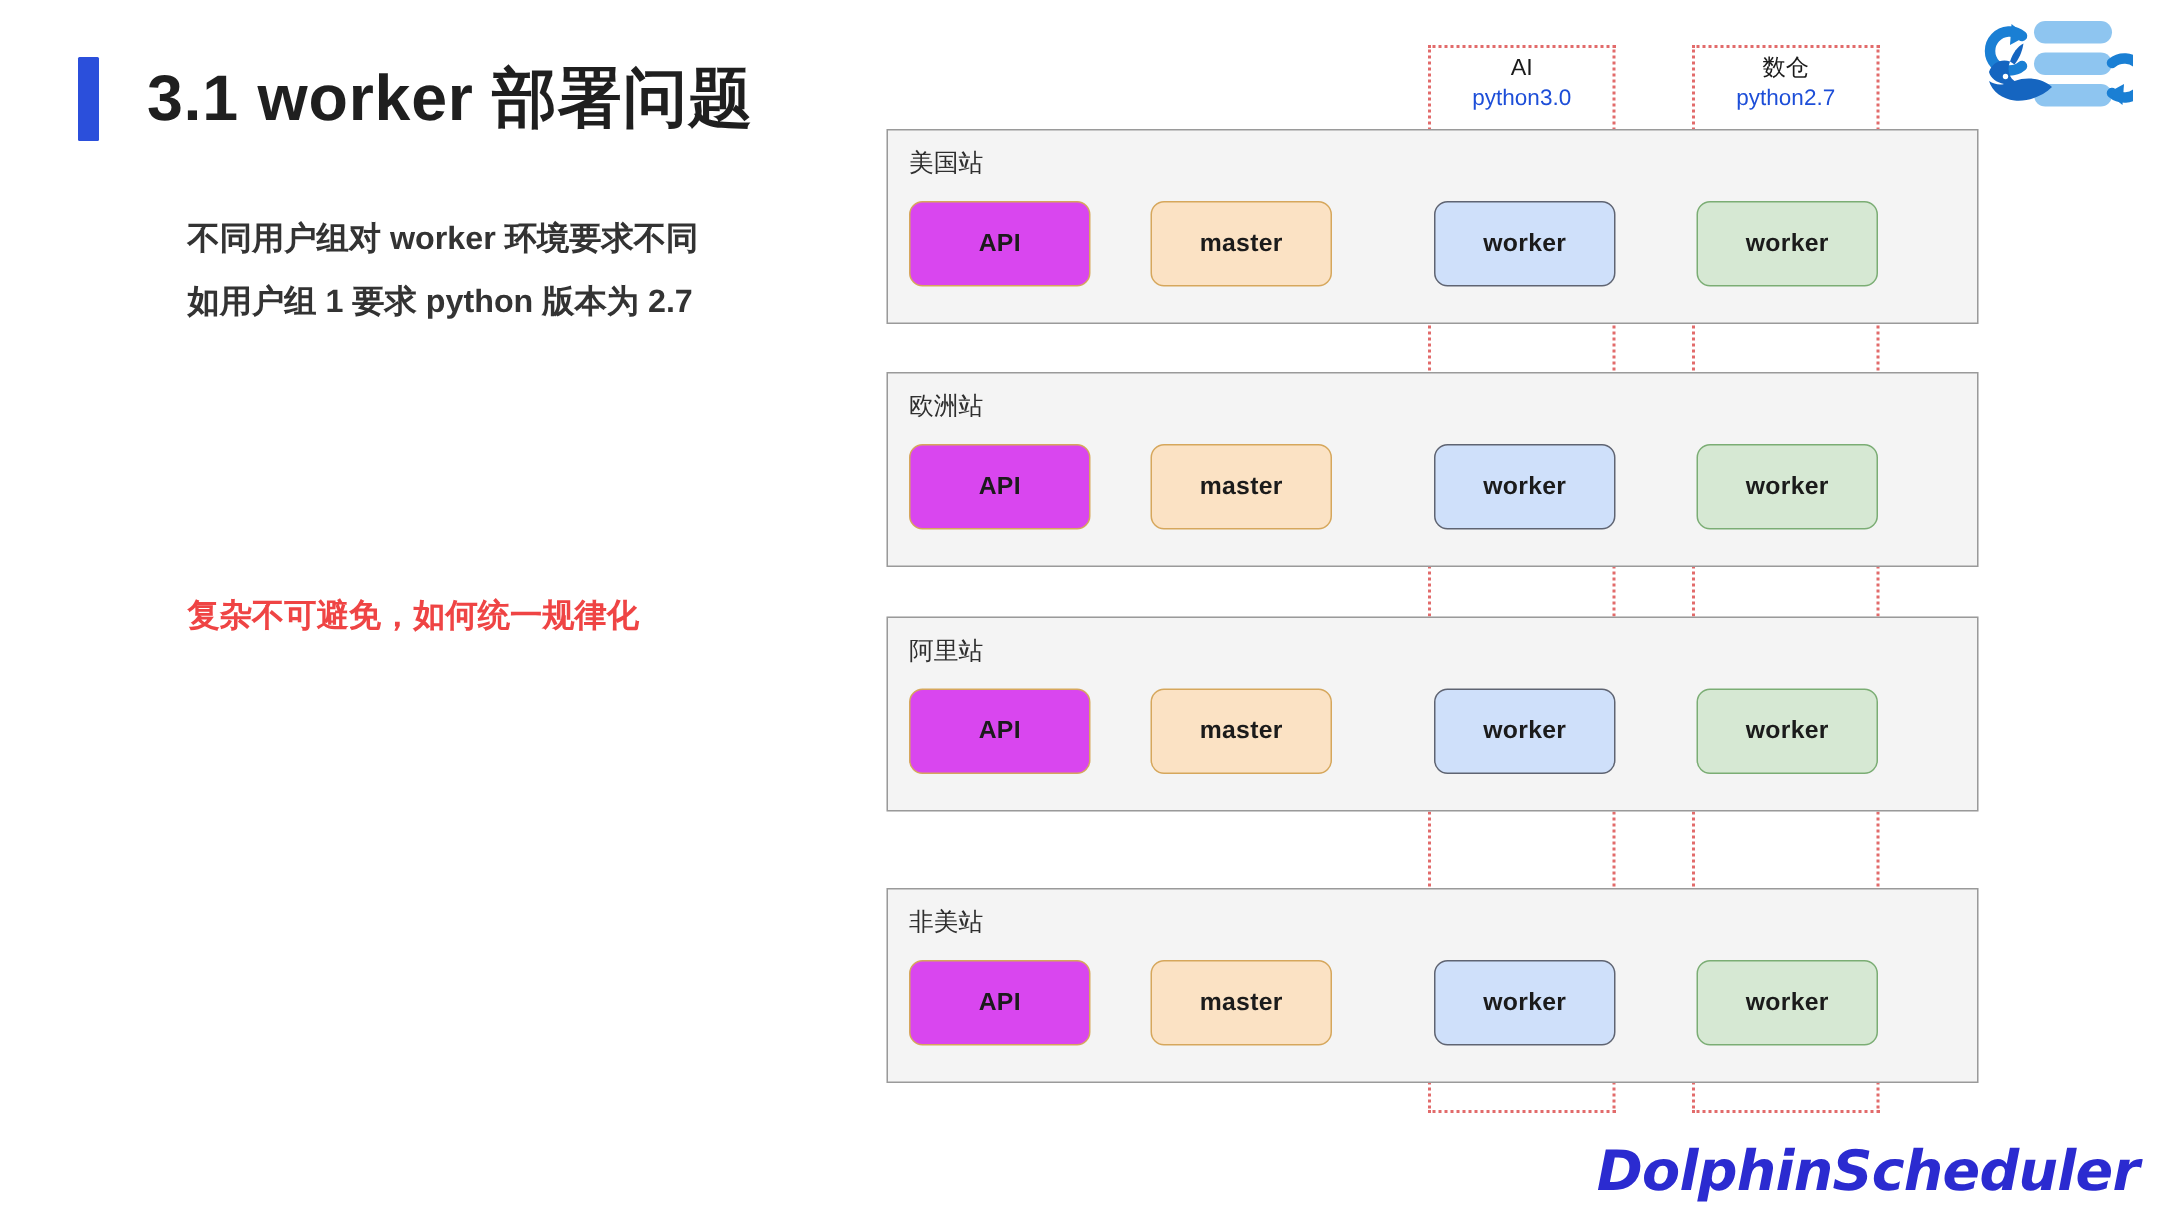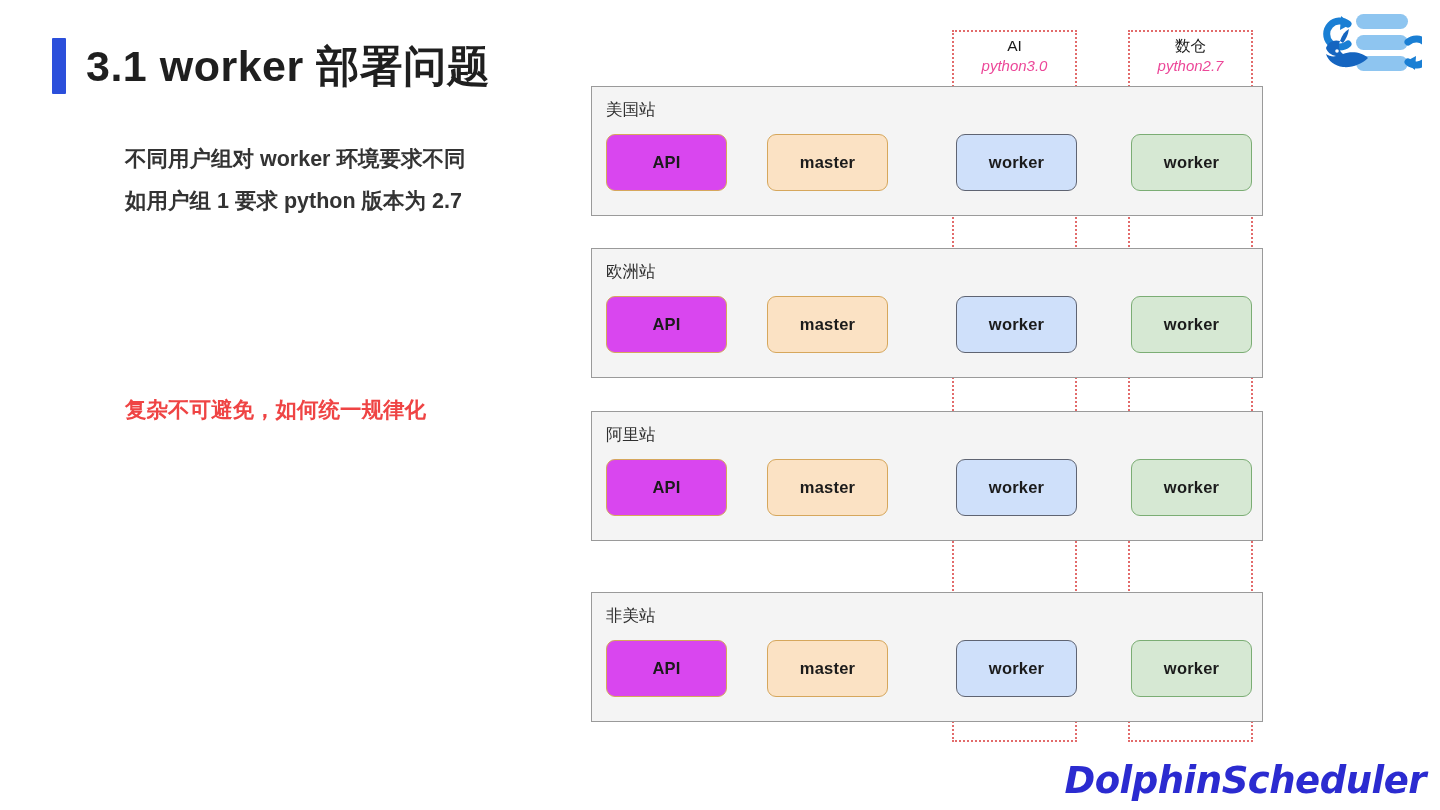--- a/index.html
+++ b/index.html
@@ -17,21 +17,21 @@
     color: #2b2b2b;
   }
 
   
   #slide-title {
     position: absolute;
     left: 52px;
     top: 38px;
     display: flex;
     align-items: center;
-    gap: 20px;
+    gap: 32px;
   }
   #title-accent-bar {
     width: 14px;
     height: 56px;
     background: #2b4fdb;
     border-radius: 1px;
     flex: none;
   }
   #title-text {
     font-size: 43px;
@@ -93,30 +93,29 @@
     right: 0;
     text-align: center;
   }
   .env-name {
     font-size: 15.5px;
     color: #1a1a1a;
     line-height: 20px;
   }
   .env-version {
     font-size: 15px;
-    color: #ec4899;
+    color: #1d4ed8;
     line-height: 20px;
-    font-style: italic;
   }
 
   
   .site-row {
     position: absolute;
     left: 11px;
-    width: 672px;
+    width: 728px;
     height: 130px;
     background: #f4f4f4;
     border: 1.5px solid #9a9a9a;
     box-sizing: border-box;
     z-index: 2;
   }
   .site-label {
     position: absolute;
     left: 14px;
     top: 12px;

